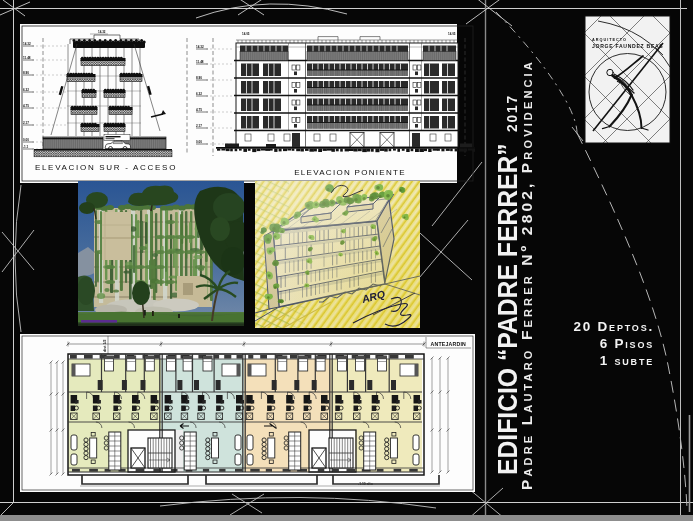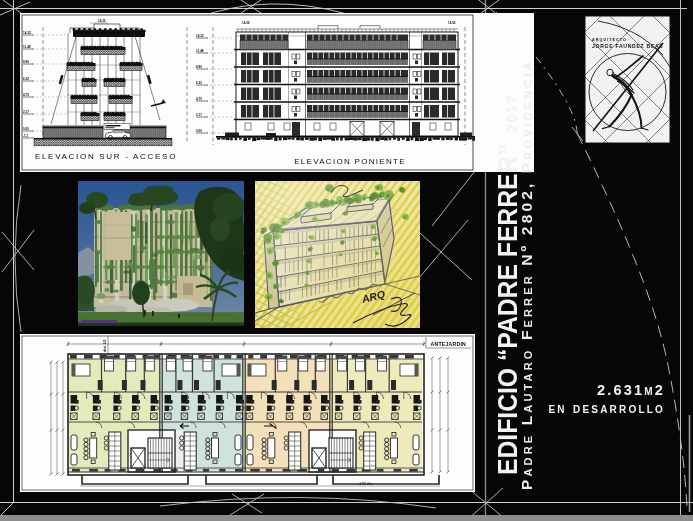--- a/index.html
+++ b/index.html
@@ -47,21 +47,21 @@
   <path d="M160,506 Q302,488 436,508" stroke="#bfbfbf" stroke-width="0.9" fill="none"></path>
 
   <path d="M230,515 L264,494 M232,494 L262,513" stroke="#bfbfbf" stroke-width="0.9" fill="none"></path>
   <path d="M467,520 L503,488 M469,489 L504,518" stroke="#bfbfbf" stroke-width="0.9" fill="none"></path>
 
   <path d="M14,502 L1,515" stroke="#cfcfcf" stroke-width="0.9" fill="none"></path>
 
   <path d="M572,127 L583,141" stroke="#bfbfbf" stroke-width="0.9" fill="none"></path>
 </svg>
 
-<div class="abs" style="left:20px;top:13px;width:514px;height:159px;background:#fdfdfd;">
+<div class="abs" style="left:20px;top:24px;width:437px;height:159px;background:#fdfdfd;">
 <svg width="455" height="159" viewBox="0 0 455 159" font-family="Liberation Sans, sans-serif">
 <defs>
 <pattern id="hx" width="2.4" height="2.4" patternUnits="userSpaceOnUse">
  <rect width="2.4" height="2.4" fill="#cfcfcf"></rect>
  <path d="M0,2.4 L2.4,0 M0,0 L2.4,2.4" stroke="#222" stroke-width="0.55" fill="none"></path>
 </pattern>
 <pattern id="vh" width="1.9" height="6" patternUnits="userSpaceOnUse">
  <rect width="1.9" height="6" fill="#d6d6d6"></rect>
  <line x1="0.9" y1="0" x2="0.9" y2="6" stroke="#1a1a1a" stroke-width="1.0"></line>
 </pattern>
@@ -1861,18 +1861,18 @@
 <path d="M37,69 C39.5,74 43.5,78 47.5,81" stroke-width="0.7"></path>
 <path d="M31,62 C36,63.5 41,67 44.5,71" stroke-width="0.7"></path>
 </g>
 </svg>
 </div>
 
 <div class="abs" style="left:492.5px;top:475px;transform-origin:0 0;transform:rotate(-90deg) scaleX(0.915);white-space:nowrap;color:#f2f2f2;font-weight:bold;font-size:27px;letter-spacing:0px;">EDIFICIO “PADRE FERRER”<span style="font-size:15px;letter-spacing:2px;">&nbsp;&nbsp;2017</span></div>
 
 <div class="abs" style="left:518px;top:490px;transform-origin:0 0;transform:rotate(-90deg);white-space:nowrap;color:#ececec;font-weight:bold;font-size:15.5px;letter-spacing:3.15px;font-variant-caps:small-caps;">Padre Lautaro Ferrer Nº 2802, Providencia</div>
 
-
-<div class="abs" style="right:28px;top:381px;text-align:right;color:#f2f2f2;font-weight:bold;font-size:14.5px;line-height:18px;letter-spacing:2.2px;font-variant-caps:small-caps;">2.631m2<br>en desarrollo</div>
+<div class="abs" style="right:39px;top:318px;text-align:right;color:#f2f2f2;font-weight:bold;font-size:13.5px;line-height:17px;letter-spacing:1.8px;font-variant-caps:small-caps;">20 Deptos.<br>6 Pisos<br>1 subte</div>
+
 
 
 <div class="abs" style="left:0;top:515px;width:693px;height:6px;background:#8d8d8d;"></div>
 </div>
 
 </body></html>

